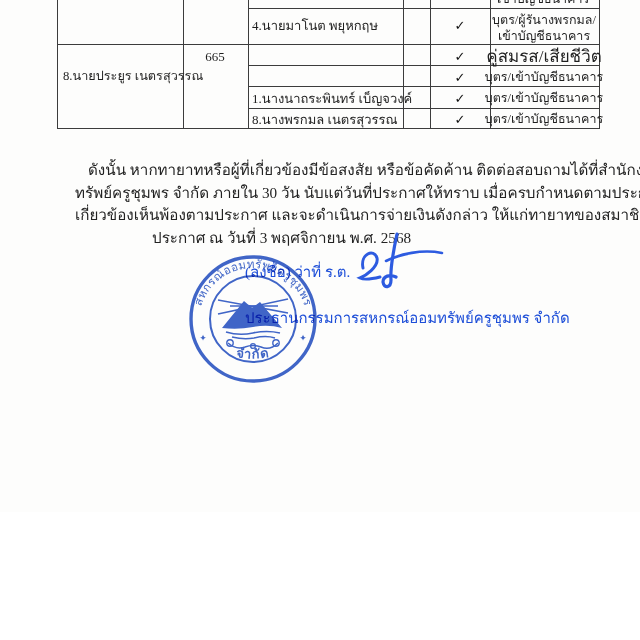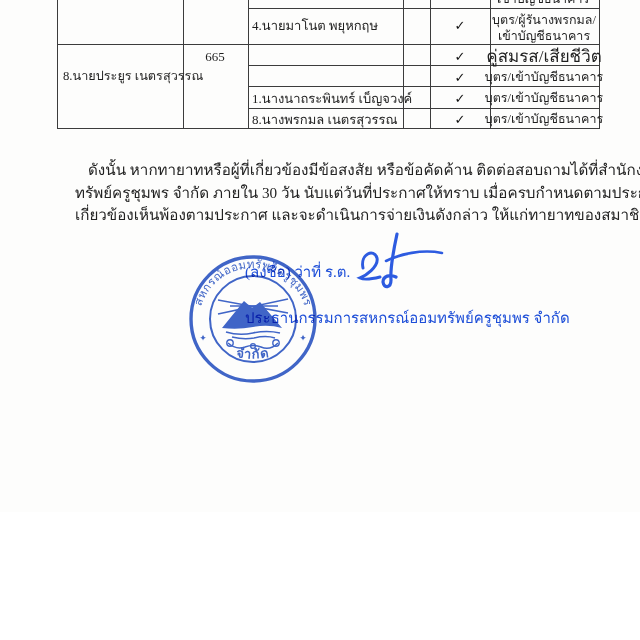--- a/index.html
+++ b/index.html
@@ -73,20 +73,21 @@
     <div class="t-text t-center" style="left:487px;top:90px;font-size:12.5px;">บุตร/เข้าบัญชีธนาคาร</div>
 
     <div class="t-text" style="left:195px;top:111px;">8.นางพรกมล เนตรสุวรรณ</div>
     <div class="t-text t-center check" style="left:403px;top:111px;">✓</div>
     <div class="t-text t-center" style="left:487px;top:111px;font-size:12.5px;">บุตร/เข้าบัญชีธนาคาร</div>
   </div>
 
   <div class="para-line" style="left:88px;top:158px;">ดังนั้น หากทายาทหรือผู้ที่เกี่ยวข้องมีข้อสงสัย หรือข้อคัดค้าน ติดต่อสอบถามได้ที่สำนักงานสหกรณ์ออม</div>
   <div class="para-line" style="left:75px;top:181px;">ทรัพย์ครูชุมพร จำกัด ภายใน 30 วัน นับแต่วันที่ประกาศให้ทราบ เมื่อครบกำหนดตามประกาศ สหกรณ์ถือว่าผู้ที่</div>
   <div class="para-line" style="left:75px;top:203px;">เกี่ยวข้องเห็นพ้องตามประกาศ และจะดำเนินการจ่ายเงินดังกล่าว ให้แก่ทายาทของสมาชิกผู้เสียชีวิตที่ร้องขอต่อไป</div>
+  <div class="para-line" style="left:152px;top:226px;">ประกาศ ณ วันที่ 3 พฤศจิกายน พ.ศ. 2568</div>
 
   <div class="sig-text" style="left:245px;top:260px;">(ลงชื่อ) ว่าที่ ร.ต.</div>
 
   <svg class="sig-svg" width="100" height="64" viewBox="0 0 100 64">
     <g fill="none" stroke="#2d5be0" stroke-linecap="round">
       <path d="M13,38 C10,24 24,18 27,28 C29,37 15,46 10,48 C14,50 22,49 30,47" stroke-width="3"></path>
       <path d="M47,4 C44,18 40,38 41,50 C41,58 34,59 33,52 C33,46 40,44 46,47" stroke-width="3.2"></path>
       <path d="M36,31 C50,24 72,19 92,23" stroke-width="2.6"></path>
     </g>
   </svg>

